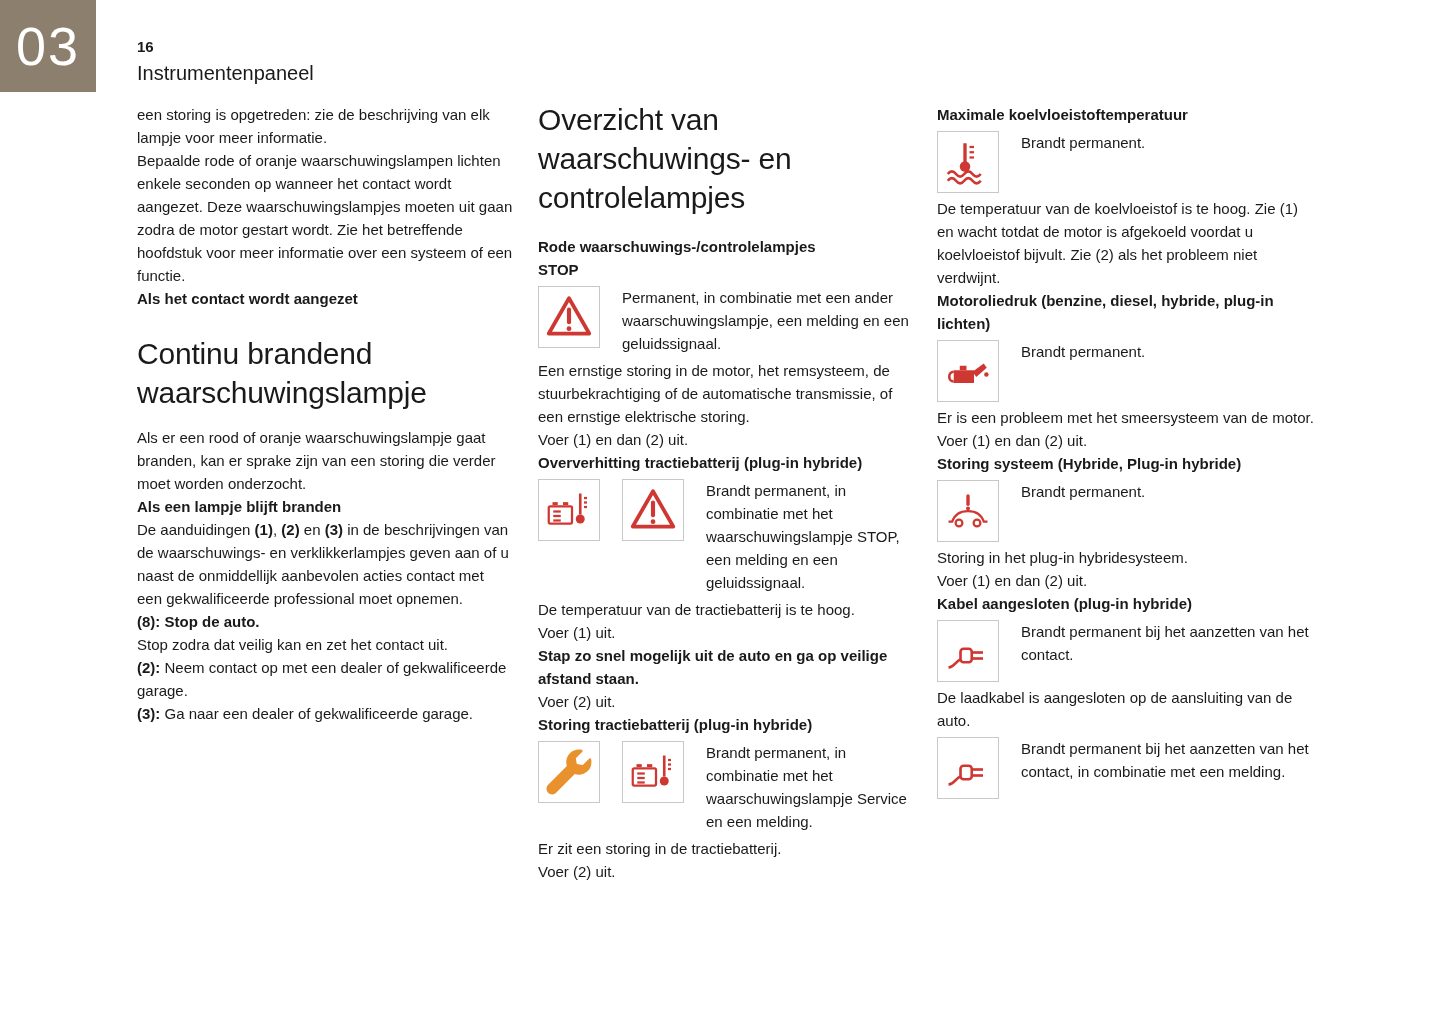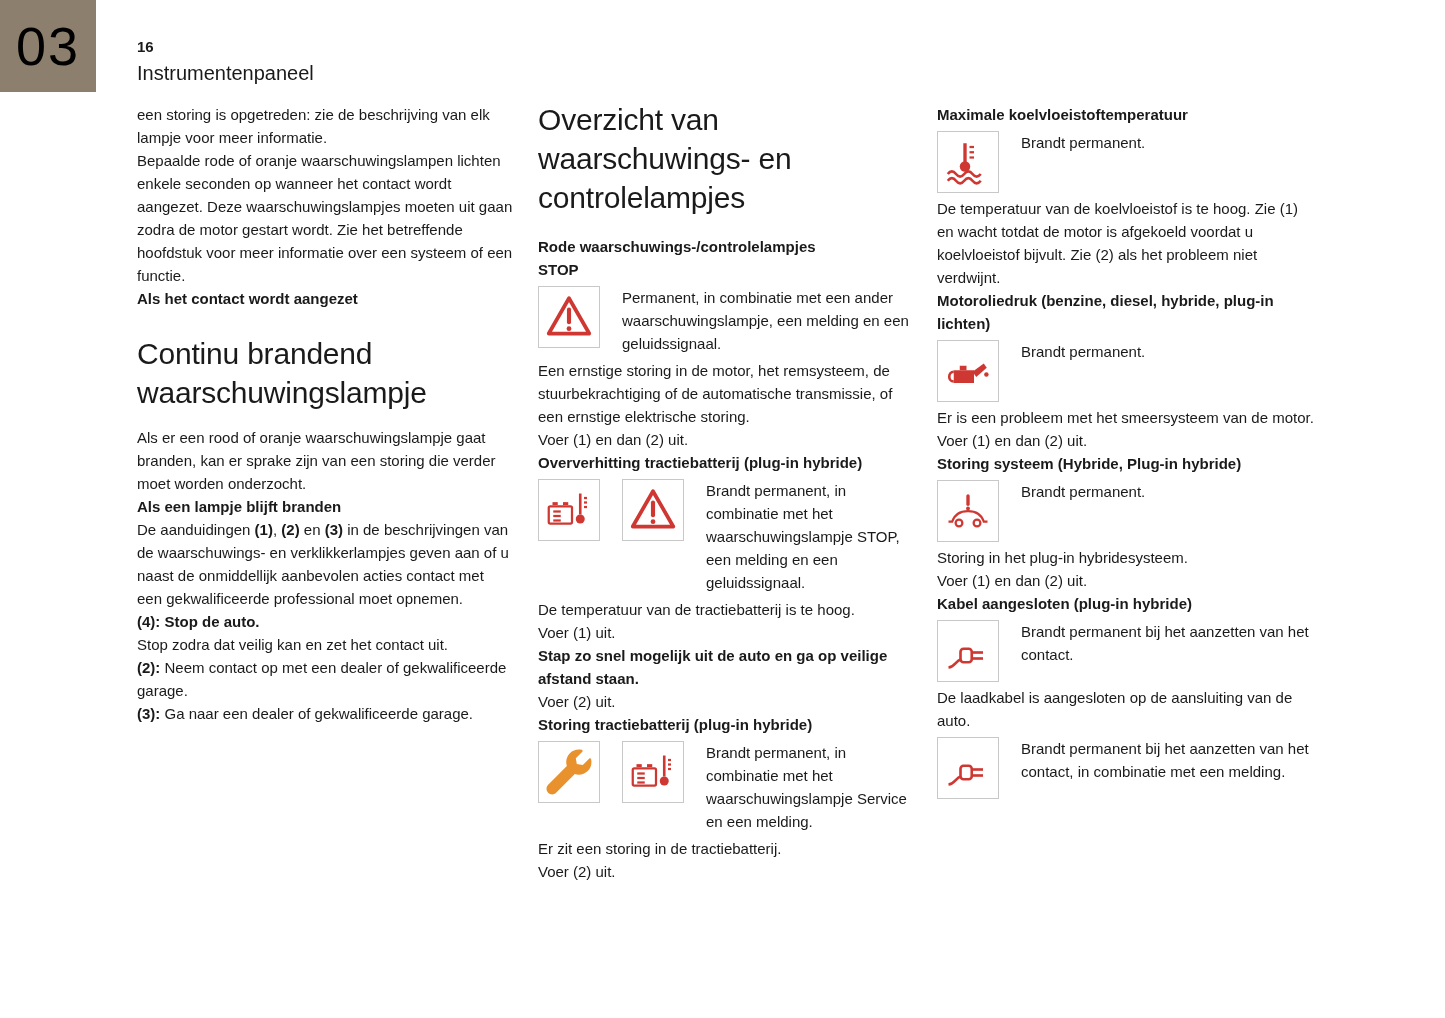--- a/index.html
+++ b/index.html
@@ -9,21 +9,21 @@
     background: #ffffff;
     font-family: "Liberation Sans", "DejaVu Sans", sans-serif;
     color: var(--text, #1a1a1a);
     position: relative;
     overflow: hidden;
   }
   .chapter-tab {
     position: absolute; left: 0; top: 0;
     width: 96px; height: 92px;
     background: var(--chapter_bg, #8c7f6d);
-    color: #000000;
+    color: #ffffff;
     display: flex; align-items: center; justify-content: center;
   }
   .chapter-num { font-size: 54px; font-weight: 400; letter-spacing: 2px; }
   .page-head { position: absolute; left: 137px; top: 38px; }
   .page-num { font-weight: 700; font-size: 15px; }
   .section-title { font-size: 20px; margin-top: 7px; }
 
   .col { position: absolute; top: 103px; }
   .col1 { left: 137px; width: 376px; }
   .col2 { left: 538px; top: 100px; width: 380px; }
@@ -69,21 +69,21 @@
     <p class="body">Bepaalde rode of oranje waarschuwingslampen lichten enkele seconden op wanneer het contact wordt aangezet. Deze waarschuwingslampjes moeten uit gaan zodra de motor gestart wordt. Zie het betreffende hoofdstuk voor meer informatie over een systeem of een functie.</p>
     <p class="body bold">Als het contact wordt aangezet</p>
 
     <h1 class="heading">Continu brandend waarschuwingslampje</h1>
 
     <p class="body">Als er een rood of oranje waarschuwingslampje gaat branden, kan er sprake zijn van een storing die verder moet worden onderzocht.</p>
     <p class="body bold">Als een lampje blijft branden</p>
 
     <p class="body"><span>De aanduidingen </span><b>(1)</b><span>, </span><b>(2)</b><span> en </span><b>(3)</b><span> in de beschrijvingen van de waarschuwings- en verklikkerlampjes geven aan of u naast de onmiddellijk aanbevolen acties contact met een gekwalificeerde professional moet opnemen.</span></p>
 
-    <p class="body bold">(4): Stop de auto.</p>
+    <p class="body bold">(8): Stop de auto.</p>
     <p class="body">Stop zodra dat veilig kan en zet het contact uit.</p>
     <p class="body"><b>(2):</b><span> Neem contact op met een dealer of gekwalificeerde garage.</span></p>
     <p class="body"><b>(3):</b><span> Ga naar een dealer of gekwalificeerde garage.</span></p>
   </section>
 
   <section class="col col2">
     <h1 class="heading heading-top">Overzicht van waarschuwings- en controlelampjes</h1>
     <p class="body bold nowrap">Rode waarschuwings-/controlelampjes</p>
 
     <div class="entry">

